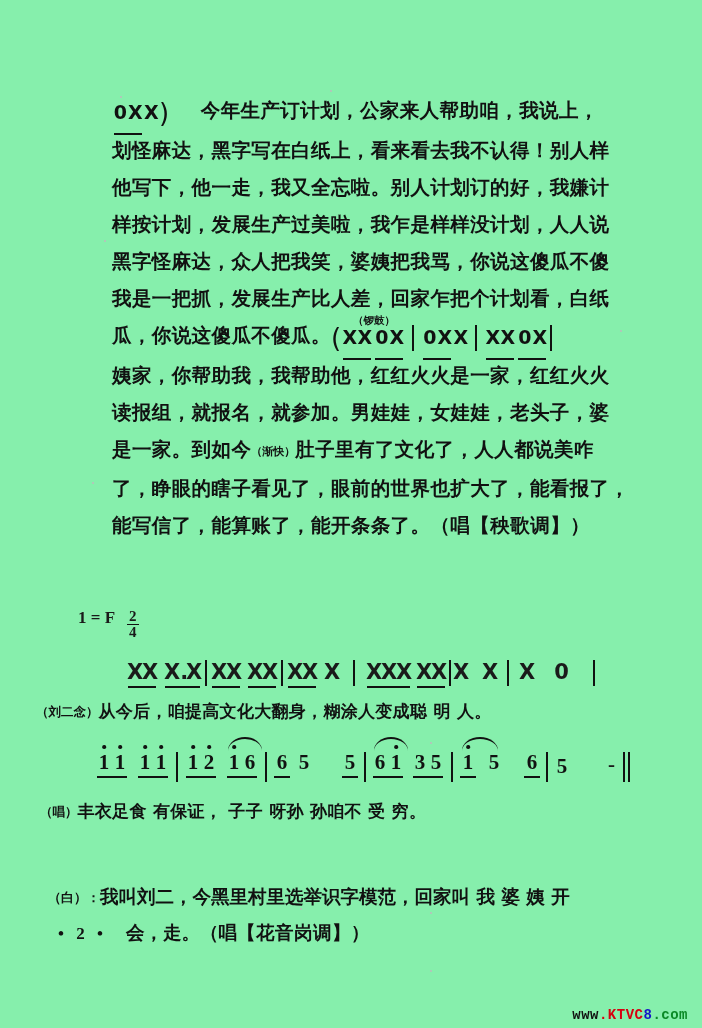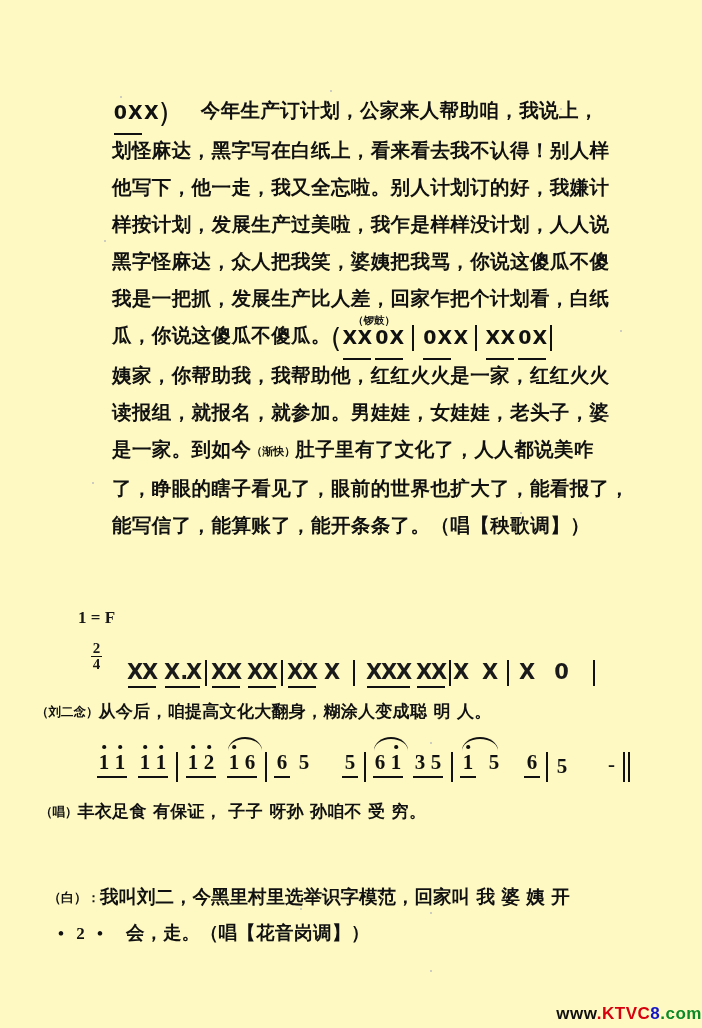--- a/index.html
+++ b/index.html
@@ -12,21 +12,21 @@
     height: 1028px;
     position: relative;
     font-family: "DejaVu Sans", "Liberation Sans", sans-serif;
     color: #1a1a1a;
     overflow: hidden;
   }
 
   .page {
     position: absolute;
     inset: 0;
-    background: #fef9c3;
+    background: #86efac;
   }
 
   
   .prose {
     position: absolute;
     left: 112px;
     top: 92px;
     width: 560px;
   }
   .pline {
@@ -96,23 +96,22 @@
     letter-spacing: 0.5px;
   }
   .keysig {
     position: absolute;
     left: 78px;
     top: 608px;
     font-size: 17px;
     font-weight: bold;
     font-family: "Liberation Serif", "DejaVu Serif", serif;
     display: flex;
-    align-items: center;
+    align-items: flex-start;
     gap: 12px;
-    flex-direction: column;
   }
   .meter {
     display: inline-block;
     text-align: center;
     font-size: 15px;
     font-weight: bold;
     line-height: 1.02;
     position: relative;
     top: 1px;
   }
@@ -237,24 +236,24 @@
     left: 58px;
     top: 924px;
     font-size: 17px;
     font-weight: bold;
     font-family: "Liberation Serif", "DejaVu Serif", serif;
     letter-spacing: 4px;
     color: #111;
   }
   .watermark {
     position: absolute;
-    right: 0;
+    right: 14px;
     bottom: 6px;
-    font-family: Liberation Sans, sans-serif;
-    font-size: 17px;
+    font-family: Liberation Mono, monospace;
+    font-size: 14px;
     font-weight: bold;
     letter-spacing: 0.5px;
     line-height: 1;
   }
   .wm-w { color: #111111; }
   .wm-dot1 { color: #d7000f; }
   .wm-ktvc { color: #d7000f; }
   .wm-8 { color: #1414c8; }
   .wm-dot2 { color: #0a8a26; }
   .wm-com { color: #0a8a26; }

